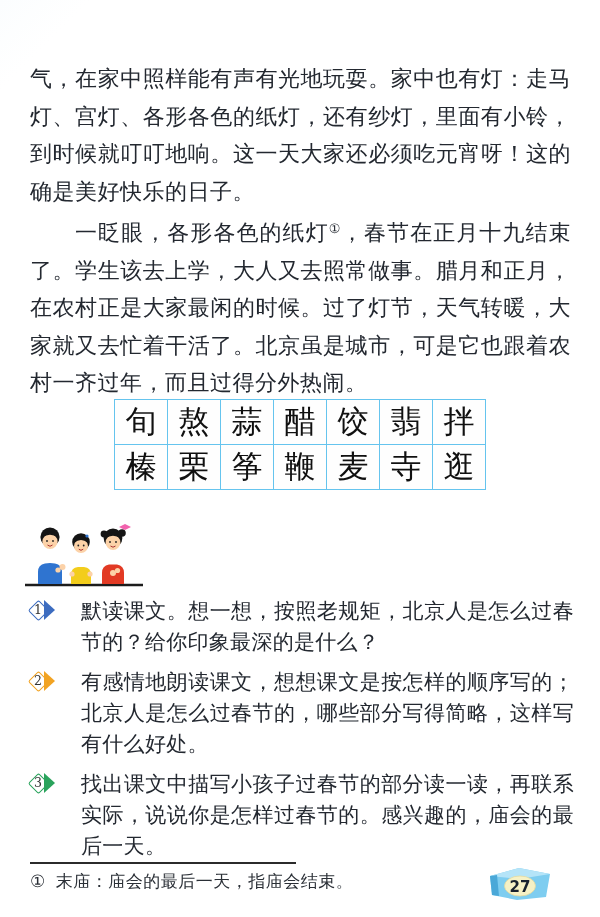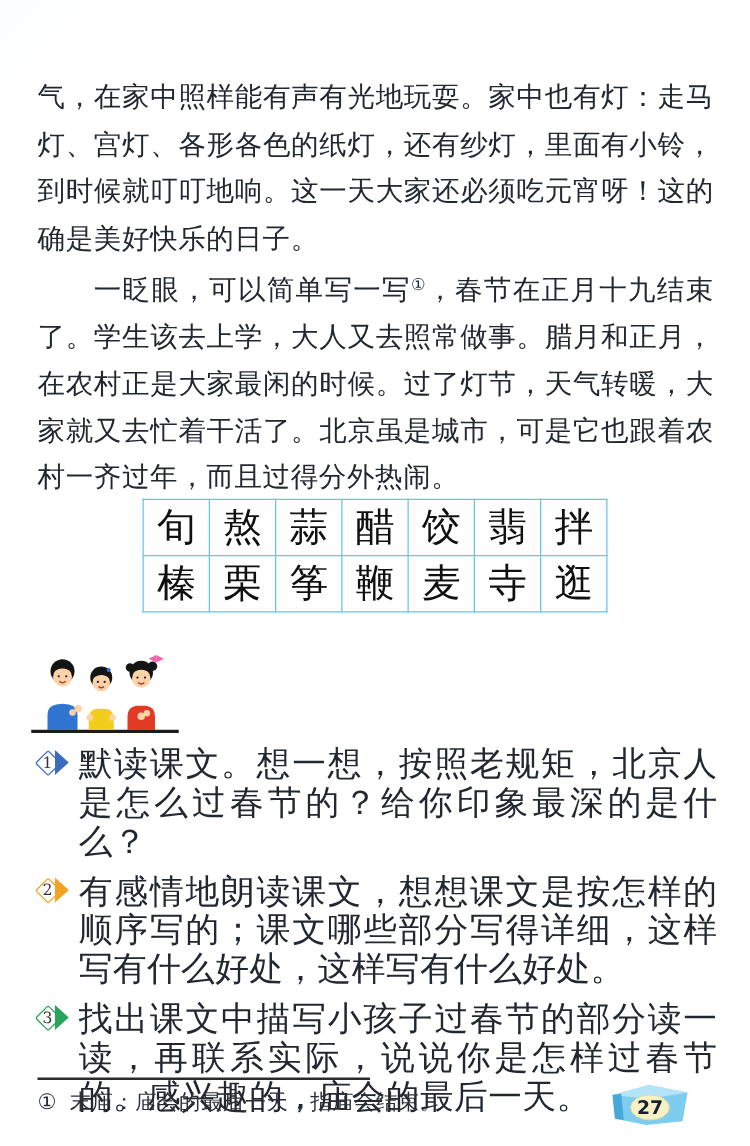--- a/index.html
+++ b/index.html
@@ -56,23 +56,23 @@
     color:#333; z-index:2;
     font-family:"DejaVu Serif","Liberation Serif",serif;
   }
   .q-chevron {
     position:absolute; left:16px; top:1px; width:0; height:0;
     border-left:11px solid var(--accent,#3c6cc0);
     border-top:10px solid transparent;
     border-bottom:10px solid transparent;
   }
   .q-text {
-    font-size:27px; line-height:31px; letter-spacing:0.3px;
+    font-size:21px; line-height:31px; letter-spacing:0.3px;
     text-align:justify; text-justify:inter-character;
-    color:#232830; flex:1; margin-left:3px;font-family:Liberation Serif, serif;
+    color:#232830; flex:1; margin-left:21px;font-family:Liberation Serif, serif;
   }
 
   
   .footnote { position:absolute; left:30px; top:862px; width:540px; }
   .footnote-divider { width:266px; height:0; border-top:2px solid #2b2b2b; }
   .footnote-text { margin-top:6px; font-size:17px; letter-spacing:0.5px; color:#2a2f36; }
   .footnote-text .fn-marker { margin-right:10px; }
 
   
   .page-badge { position:absolute; left:488px; top:866px; }
@@ -81,21 +81,21 @@
     font-weight:bold;
   }
 </style>
 </head>
 <body>
 
 <div class="page">
 
   <div class="main-text">
     <p>气，在家中照样能有声有光地玩耍。家中也有灯：走马灯、宫灯、各形各色的纸灯，还有纱灯，里面有小铃，到时候就叮叮地响。这一天大家还必须吃元宵呀！这的确是美好快乐的日子。</p>
-    <p class="indented"><span>一眨眼，可以简单写一写</span><sup class="note-ref">①</sup><span>，春节在正月十九结束了。学生该去上学，大人又去照常做事。腊月和正月，在农村正是大家最闲的时候。过了灯节，天气转暖，大家就又去忙着干活了。北京虽是城市，可是它也跟着农村一齐过年，而且过得分外热闹。</span></p>
+    <p class="indented"><span>一眨眼，各形各色的纸灯</span><sup class="note-ref">①</sup><span>，春节在正月十九结束了。学生该去上学，大人又去照常做事。腊月和正月，在农村正是大家最闲的时候。过了灯节，天气转暖，大家就又去忙着干活了。北京虽是城市，可是它也跟着农村一齐过年，而且过得分外热闹。</span></p>
   </div>
 
   <div class="char-table-wrap">
     <table class="char-table">
       <tbody>
           <tr>
         <td>旬</td>
         <td>熬</td>
         <td>蒜</td>
         <td>醋</td>
@@ -174,21 +174,21 @@
       </span>
       <span class="q-text">默读课文。想一想，按照老规矩，北京人是怎么过春节的？给你印象最深的是什么？</span>
     </div>
 
     <div class="q-item" style="--accent: #f2a322;">
       <span class="q-marker">
         <span class="q-diamond"></span>
         <span class="q-chevron"></span>
         <span class="q-num">2</span>
       </span>
-      <span class="q-text">有感情地朗读课文，想想课文是按怎样的顺序写的；课文哪些部分写得详细，这样写有什么好处，这样写有什么好处。</span>
+      <span class="q-text">有感情地朗读课文，想想课文是按怎样的顺序写的；北京人是怎么过春节的，哪些部分写得简略，这样写有什么好处。</span>
     </div>
 
     <div class="q-item" style="--accent: #2aa35c;">
       <span class="q-marker">
         <span class="q-diamond"></span>
         <span class="q-chevron"></span>
         <span class="q-num">3</span>
       </span>
       <span class="q-text">找出课文中描写小孩子过春节的部分读一读，再联系实际，说说你是怎样过春节的。感兴趣的，庙会的最后一天。</span>
     </div>

